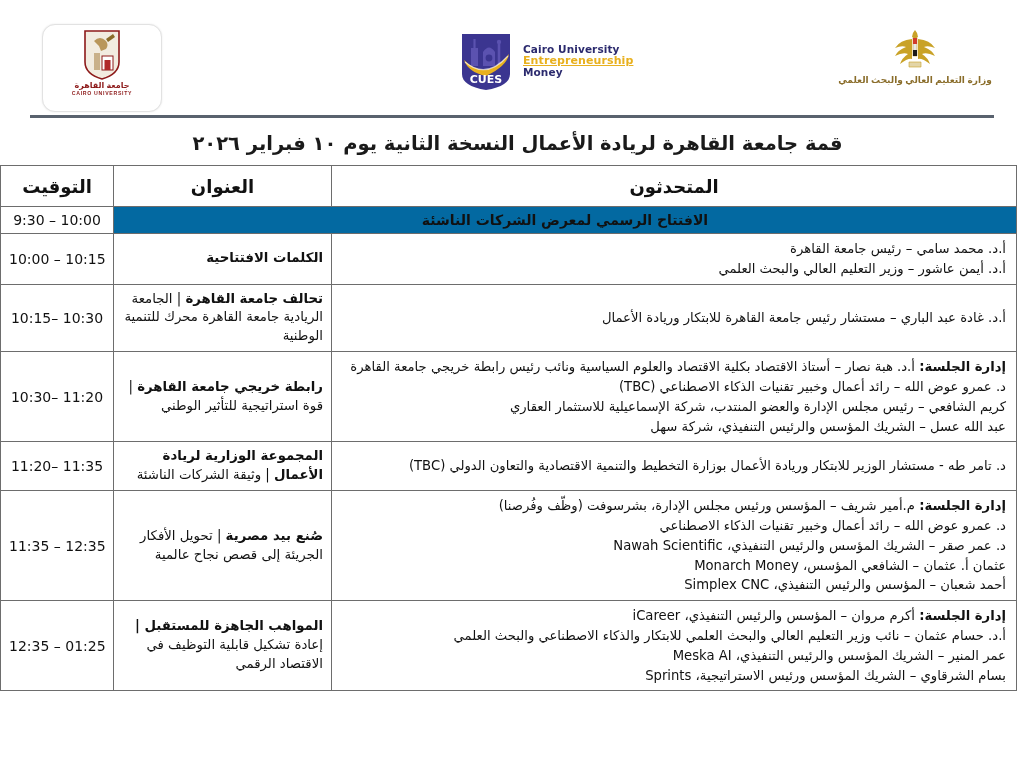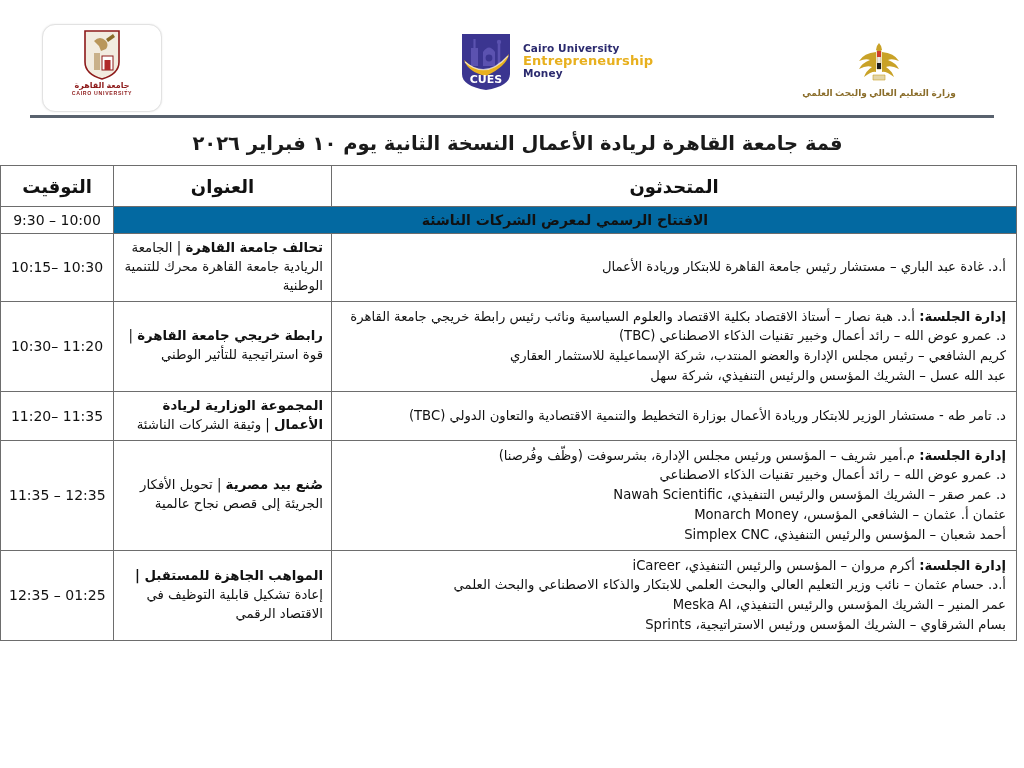--- a/index.html
+++ b/index.html
@@ -74,33 +74,33 @@
   }
   .cues-mark { width: 62px; height: 62px; }
   .cues-words {
     display: flex;
     flex-direction: column;
     line-height: 1.08;
     font-family: "DejaVu Sans", sans-serif;
     font-weight: bold;
   }
   .cues-l1 { font-size: 10.5px; color: #2b2a6e; letter-spacing: .1px; }
-  .cues-l2 { font-size: 13px; color: #e8b01e; letter-spacing: .1px; }
+  .cues-l2 { font-size: 11px; color: #e8b01e; letter-spacing: .1px; text-decoration: underline; }
   .cues-l3 { font-size: 10.5px; color: #2b2a6e; letter-spacing: .1px; }
 
   .logo-ministry {
     position: absolute;
-    left: 804px;
+    left: 840px;
     top: 26px;
     width: 150px;
     height: 84px;
     display: flex;
     flex-direction: column;
     align-items: center;
-    justify-content: center;
+    justify-content: flex-start;
   }
   .eagle { width: 44px; height: 46px; }
   .ministry-ar {
     font-size: 9px;
     color: #8a6d2a;
     margin-top: 3px;
     white-space: nowrap;
     font-weight: bold;
   }
 
@@ -266,20 +266,28 @@
         <th>التوقيت</th>
       </tr>
     </thead>
     <tbody id="agenda-body">
         <tr class="opening-row">
           <td class="opening-cell" colspan="2">الافتتاح الرسمي لمعرض الشركات الناشئة</td>
           <td class="time-cell">9:30 – 10:00</td>
         </tr>
         <tr>
           <td class="speaker-cell">
+            <span class="s-line">أ.د. محمد سامي – رئيس جامعة القاهرة</span>
+            <span class="s-line">أ.د. أيمن عاشور – وزير التعليم العالي والبحث العلمي</span>
+          </td>
+          <td class="title-cell"><span class="t-bold">الكلمات الافتتاحية</span></td>
+          <td class="time-cell">10:00 – 10:15</td>
+        </tr>
+        <tr>
+          <td class="speaker-cell">
             <span class="s-line">أ.د. غادة عبد الباري – مستشار رئيس جامعة القاهرة للابتكار وريادة الأعمال</span>
           </td>
           <td class="title-cell"><span class="t-bold">تحالف جامعة القاهرة</span><span> | الجامعة الريادية جامعة القاهرة محرك للتنمية الوطنية</span></td>
           <td class="time-cell">10:15– 10:30</td>
         </tr>
         <tr>
           <td class="speaker-cell">
             <span class="s-line"><b class="s-lead">إدارة الجلسة:</b> أ.د. هبة نصار – أستاذ الاقتصاد بكلية الاقتصاد والعلوم السياسية ونائب رئيس رابطة خريجي جامعة القاهرة</span>
             <span class="s-line">د. عمرو عوض الله – رائد أعمال وخبير تقنيات الذكاء الاصطناعي (TBC)</span>
             <span class="s-line">كريم الشافعي – رئيس مجلس الإدارة والعضو المنتدب، شركة الإسماعيلية للاستثمار العقاري</span>

